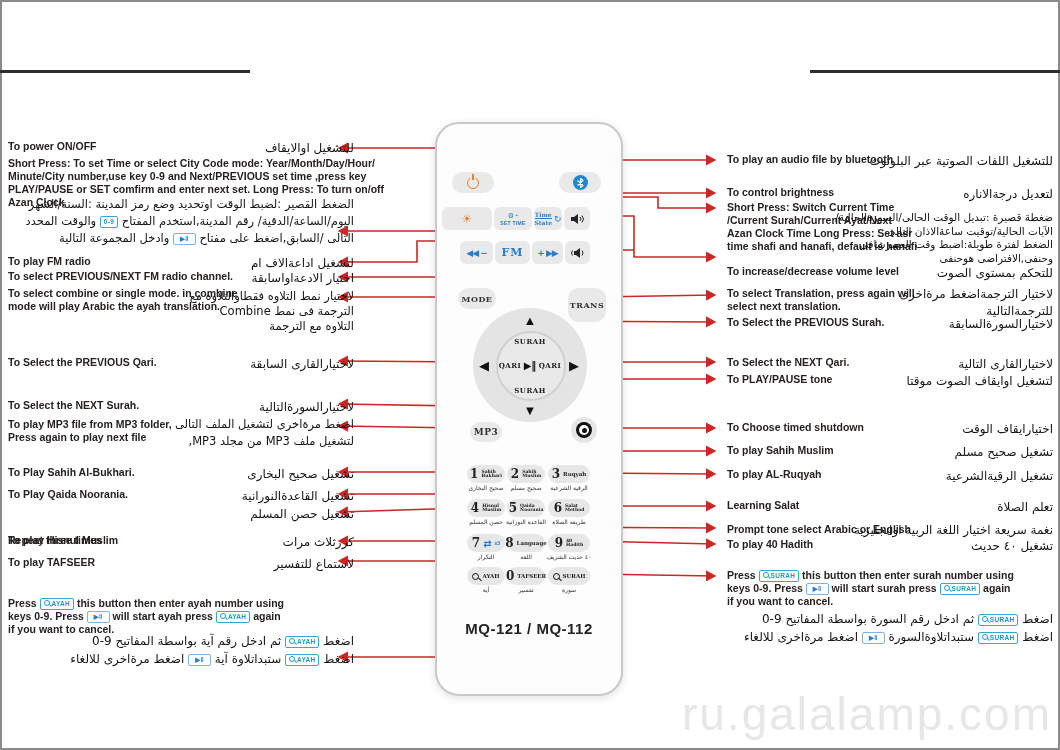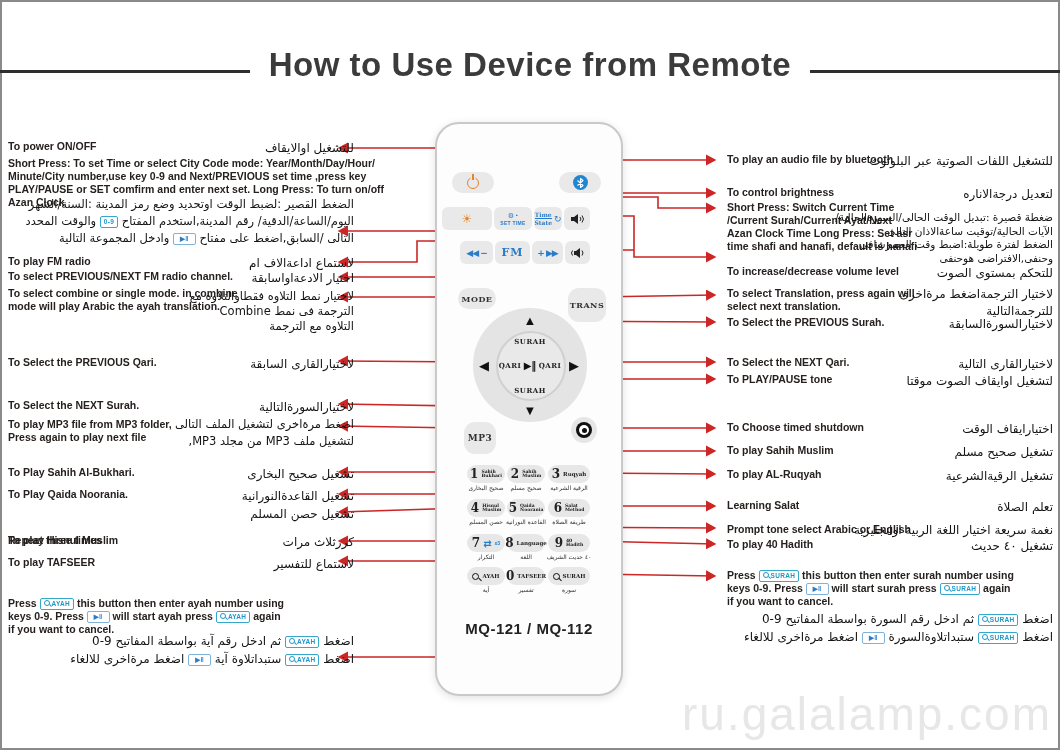--- a/index.html
+++ b/index.html
@@ -78,21 +78,20 @@
   .watermark{position:absolute;right:8px;top:688px;font:400 46px/52px "Liberation Sans",sans-serif;
         color:#e7e7e7;letter-spacing:2px;}
 </style>
 </head>
 <body>
 
 <div class="page">
 
   <div class="trule l"></div>
   <div class="trule r"></div>
-  <div class="title">How to Use Device from Remote</div>
 
   <svg class="lines-svg" width="1060" height="750">
     <defs>
       <marker id="arr" markerWidth="7" markerHeight="7" refX="5" refY="3.5" orient="auto">
         <path d="M0,0 L6.5,3.5 L0,7 z" fill="#cc2626"></path>
       </marker>
     </defs>
     <g id="line-group" stroke="#cc2626" stroke-width="1.6" fill="none">
         <polyline points="483,171 483,148 340,148" marker-end="url(#arr)"></polyline>
         <polyline points="505,227 505,231 340,231" marker-end="url(#arr)"></polyline>
@@ -193,21 +192,21 @@
     <div class="darrow" style="left:93px;top:196px;">▲</div>
     <div class="dlabel" style="left:93px;top:217px;">SURAH</div>
     <div class="darrow" style="left:47px;top:241px;">◀</div>
     <div class="dlabel" style="left:73px;top:241px;">QARI</div>
     <div class="dcenter" style="left:93px;top:241px;">▶‖</div>
     <div class="dlabel" style="left:113px;top:241px;">QARI</div>
     <div class="darrow" style="left:137px;top:241px;">▶</div>
     <div class="dlabel" style="left:93px;top:266px;">SURAH</div>
     <div class="darrow" style="left:93px;top:286px;">▼</div>
 
-    <div class="pill" style="left:27px;top:298px;width:32px;height:32px;">
+    <div class="pill" style="left:33px;top:298px;width:32px;height:20px;">
       <span class="rlabel" style="font-size:9px;">MP3</span>
     </div>
     <div class="timer-out">
       <div class="timer-in"></div>
     </div>
 
     <div id="numpad">
         <div class="np-pill" style="left: 30px; top: 341px; width: 38px;">
           <span class="np-num">1</span>
           <span class="np-lbl">Sahih<br>Bukhari</span>
@@ -273,21 +272,21 @@
 
     <div class="model">MQ-121 / MQ-112</div>
   </div>
 
   <div id="callouts">
       <div class="en" style="left: 8px; top: 140px;">To power ON/OFF</div>
       <div class="ar " style="right: 706px; top: 140px;">للتشغيل اوالايقاف</div>
       <div class="en" style="left: 8px; top: 157px;">Short Press: To set Time or select City Code mode: Year/Month/Day/Hour/<br>Minute/City number,use key 0-9 and Next/PREVIOUS set time ,press key<br>PLAY/PAUSE or SET comfirm and enter next set. Long Press: To turn on/off<br>Azan Clock</div>
       <div class="ar ar-md" style="right: 706px; top: 196px;">الضغط القصير :لضبط الوقت اوتحديد وضع رمز المدينة :السنة/الشهر<br>اليوم/الساعة/الدقية/ رقم المدينة,استخدم المفتاح <span class="bdg">0-9</span> والوقت المحدد<br>التالى /السابق,اضغط على مفتاح <span class="bdg play">▶‖</span> وادخل المجموعة التالية</div>
       <div class="en" style="left: 8px; top: 255px;">To play FM radio</div>
-      <div class="ar " style="right: 706px; top: 255px;">لاستماع اداعةالاف ام</div>
+      <div class="ar " style="right: 706px; top: 255px;">لتشغيل اداعةالاف ام</div>
       <div class="en" style="left: 8px; top: 270px;">To select PREVIOUS/NEXT  FM radio channel.</div>
       <div class="ar " style="right: 706px; top: 270px;">اختيار الادعةاواسابقة</div>
       <div class="en" style="left: 8px; top: 287px;">To select combine or single mode. in combine<br>mode will play Arabic the ayah translation.</div>
       <div class="ar ar-3l" style="right: 706px; top: 289px;">لاختيار نمط التلاوه فقطاوالتلاوه مع<br>الترجمة فى نمط Combine<br>التلاوه مع الترجمة</div>
       <div class="en" style="left: 8px; top: 356px;">To Select the PREVIOUS Qari.</div>
       <div class="ar " style="right: 706px; top: 356px;">لاختيارالقارى السابقة</div>
       <div class="en" style="left: 8px; top: 399px;">To Select the NEXT Surah.</div>
       <div class="ar " style="right: 706px; top: 399px;">لاختيارالسورةالتالية</div>
       <div class="en" style="left: 8px; top: 418px;">To play MP3 file from MP3 folder,<br> Press again to play next file</div>
       <div class="ar ar-md" style="right: 706px; top: 416px;">اضغط مرةاخرى لتشغيل الملف التالى<br>لتشغيل ملف MP3 من مجلد MP3,</div>

